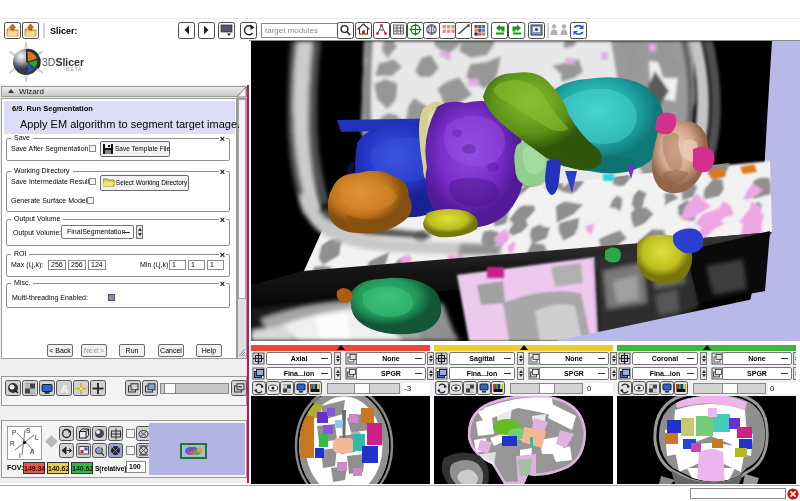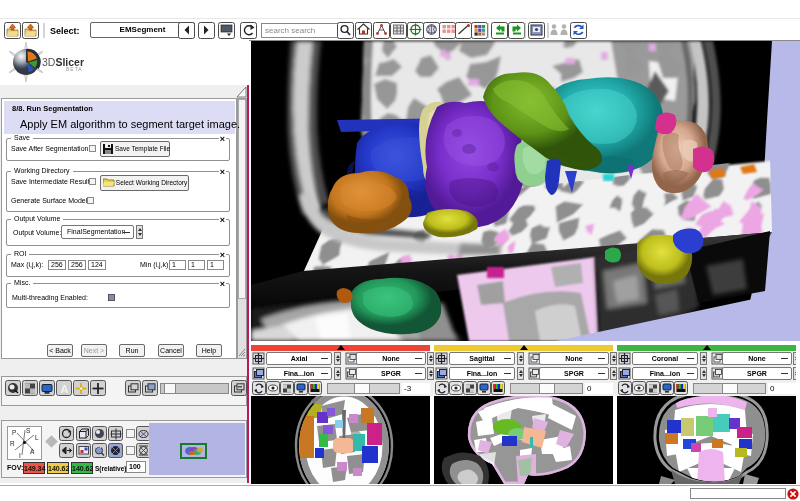--- a/index.html
+++ b/index.html
@@ -61,23 +61,22 @@
   line-height:12px; border:1px solid #333; color:#111; }
 #statusbar { left:0; top:485px; width:800px; height:16px; background:#fff;
   border-top:1px solid #aaa; }
 #statusfield { position:absolute; left:690px; top:488px; width:96px; height:11px;
   background:#fff; border:1px solid #888; }
 </style>
 </head>
 <body>
 <div id="app">
   <div id="toolbar" class="abs">
-    <div id="modlabel">Select:</div>
-    <div id="modcombo">EMSegment<div class="dash"></div></div>
-    <div id="searchbox">search search</div>
+    <div id="modlabel">Slicer:</div>
+    <div id="searchbox">target modules</div>
     <svg class="abs" style="left:0; top:0" width="600" height="22" viewBox="0 0 600 22">
       <defs>
         <g id="btnbox">
             <rect x="0.5" y="0.5" width="16" height="16" rx="2" fill="#fdfdfd" stroke="#4a4a4a"></rect>
           </g>
         <g id="folderup">
           <use href="#btnbox"></use>
           <path d="M3 7 L7 7 L8 8 L14 8 L14 14 L3 14 Z" fill="#e8c96a" stroke="#8a6a20" stroke-width="0.7"></path>
           <path d="M4 9.5 L14 9.5 L13 14 L3 14 Z" fill="#f2dc8c"></path>
           <path d="M8.5 2 L11.5 5.5 L10 5.5 L10 8 L7 8 L7 5.5 L5.5 5.5 Z" fill="#e06818" stroke="#903808" stroke-width="0.6"></path>
@@ -202,33 +201,34 @@
         </radialGradient>
       </defs>
       <path d="M18 7 A13 13 0 0 1 30.5 27 L18 20 Z" fill="#262d38"></path>
       <path d="M19.5 9.5 A10.5 10.5 0 0 1 28.8 16.5 L20 19.5 Z" fill="#e07818"></path>
       <path d="M29.2 18 A10.5 10.5 0 0 1 27.2 25.8 L20.3 20.5 Z" fill="#3f9a28"></path>
       <path d="M26.2 27 A10.5 10.5 0 0 1 20.5 30.2 L20 21.5 Z" fill="#2456c0"></path>
     </svg>
     <div class="txt8" style="left:42px; top:17px; font-size:10.5px; color:#555">3D<b style="color:#333">Slicer</b></div>
     <div class="txt8" style="left:66px; top:27px; font-size:5px; color:#999; letter-spacing:1px">BETA</div>
 
+    <div class="sechdr" style="top:47px"><span class="tri"></span>Wizard</div>
     <svg class="abs" style="left:236px; top:47px" width="11" height="12">
       <path d="M1 11 L10 11 L10 1 Z" fill="#fdfdfd" stroke="#777" stroke-width="1"></path>
     </svg>
     <div class="abs" style="left:1px; top:59px; width:236px; height:261px; background:#fff; border:1px solid #9a9a9a"></div>
 
     <div class="abs" style="left:237px; top:59px; width:10px; height:261px; background:#e0e0e0; border:1px solid #9a9a9a"></div>
     <div class="abs" style="left:238px; top:60px; width:8px; height:200px; background:#f4f4f4; border:1px solid #aaa"></div>
     <svg class="abs" style="left:237px; top:308px" width="10" height="11">
       <path d="M8 2 L2 9 M8 5 L4 9 M8 8 L6 9" stroke="#888" stroke-width="1" fill="none"></path>
     </svg>
 
     <div class="abs" style="left:4px; top:62px; width:231px; height:33px; background:#dcdcf4"></div>
-    <div class="txt8" style="left:12px; top:65px; font-weight:bold; font-size:7.5px">8/8. Run Segmentation</div>
+    <div class="txt8" style="left:12px; top:65px; font-weight:bold; font-size:7.5px">6/9. Run Segmentation</div>
     <div class="txt8" style="left:20px; top:79px; font-size:11px">Apply EM algorithm to segment target image.</div>
 
     <div class="gbox" style="top:99px; height:23px">
       <div class="lbl">Save</div>
       <div class="x">×</div>
     </div>
     <div class="txt8" style="left:11px; top:106px">Save After Segmentation</div>
     <div class="cb" style="left:89px; top:106px"></div>
     <div class="btn" style="left:100px; top:102px; width:70px; height:16px; line-height:14px; padding-left:14px; font-size:6.5px">Save Template File</div>
     <svg class="abs" style="left:103px; top:105px" width="10" height="10">

